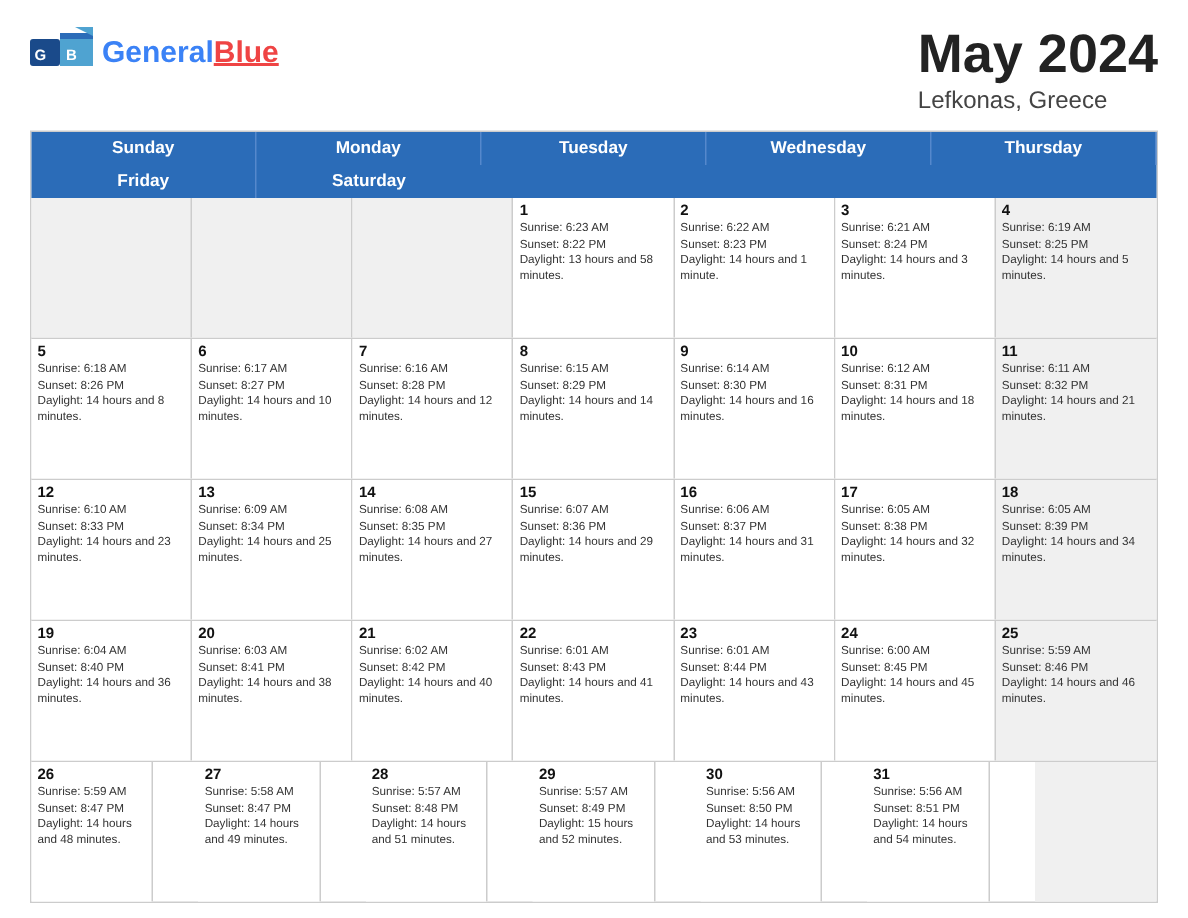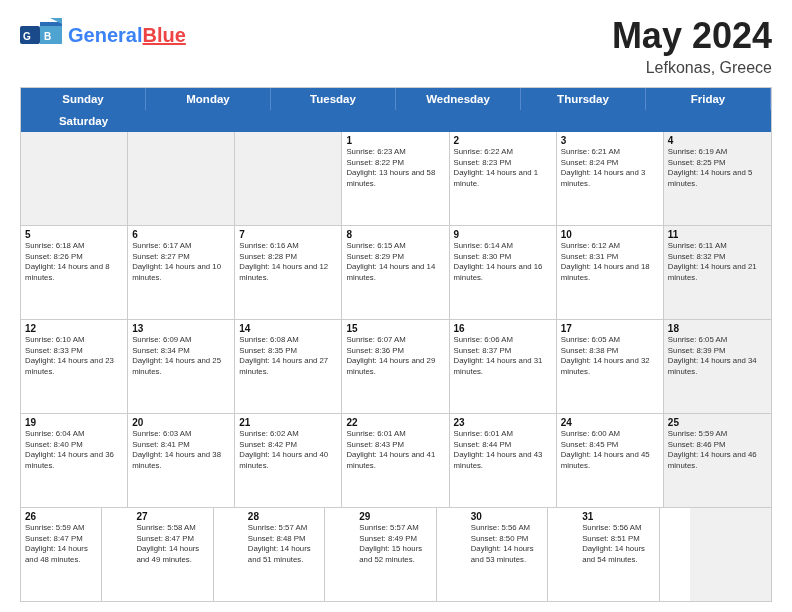--- a/index.html
+++ b/index.html
@@ -22,42 +22,42 @@
       justify-content: space-between;
       align-items: flex-start;
       margin-bottom: 10px;
     }
     .logo-wrapper {
       display: flex;
       align-items: center;
       gap: 6px;
     }
     .title-block {
-      text-align: right;
+      text-align: left;
     }
     .title-month {
       font-size: 36px;
       font-weight: bold;
       color: #222;
       line-height: 1;
     }
     .title-location {
       font-size: 16px;
       color: #444;
       margin-top: 5px;
     }
     .calendar {
       flex: 1;
       display: flex;
       flex-direction: column;
       border: 1px solid #ccc;
     }
     .cal-header {
       display: grid;
-      grid-template-columns: repeat(6, 1fr);
+      grid-template-columns: repeat(5, 1fr);
       background: #2b6cb8;
     }
     .cal-header-cell {
       color: #fff;
       font-size: 11.5px;
       font-weight: bold;
       text-align: center;
       padding: 5px 2px;
       border-right: 1px solid #5588cc;
     }

